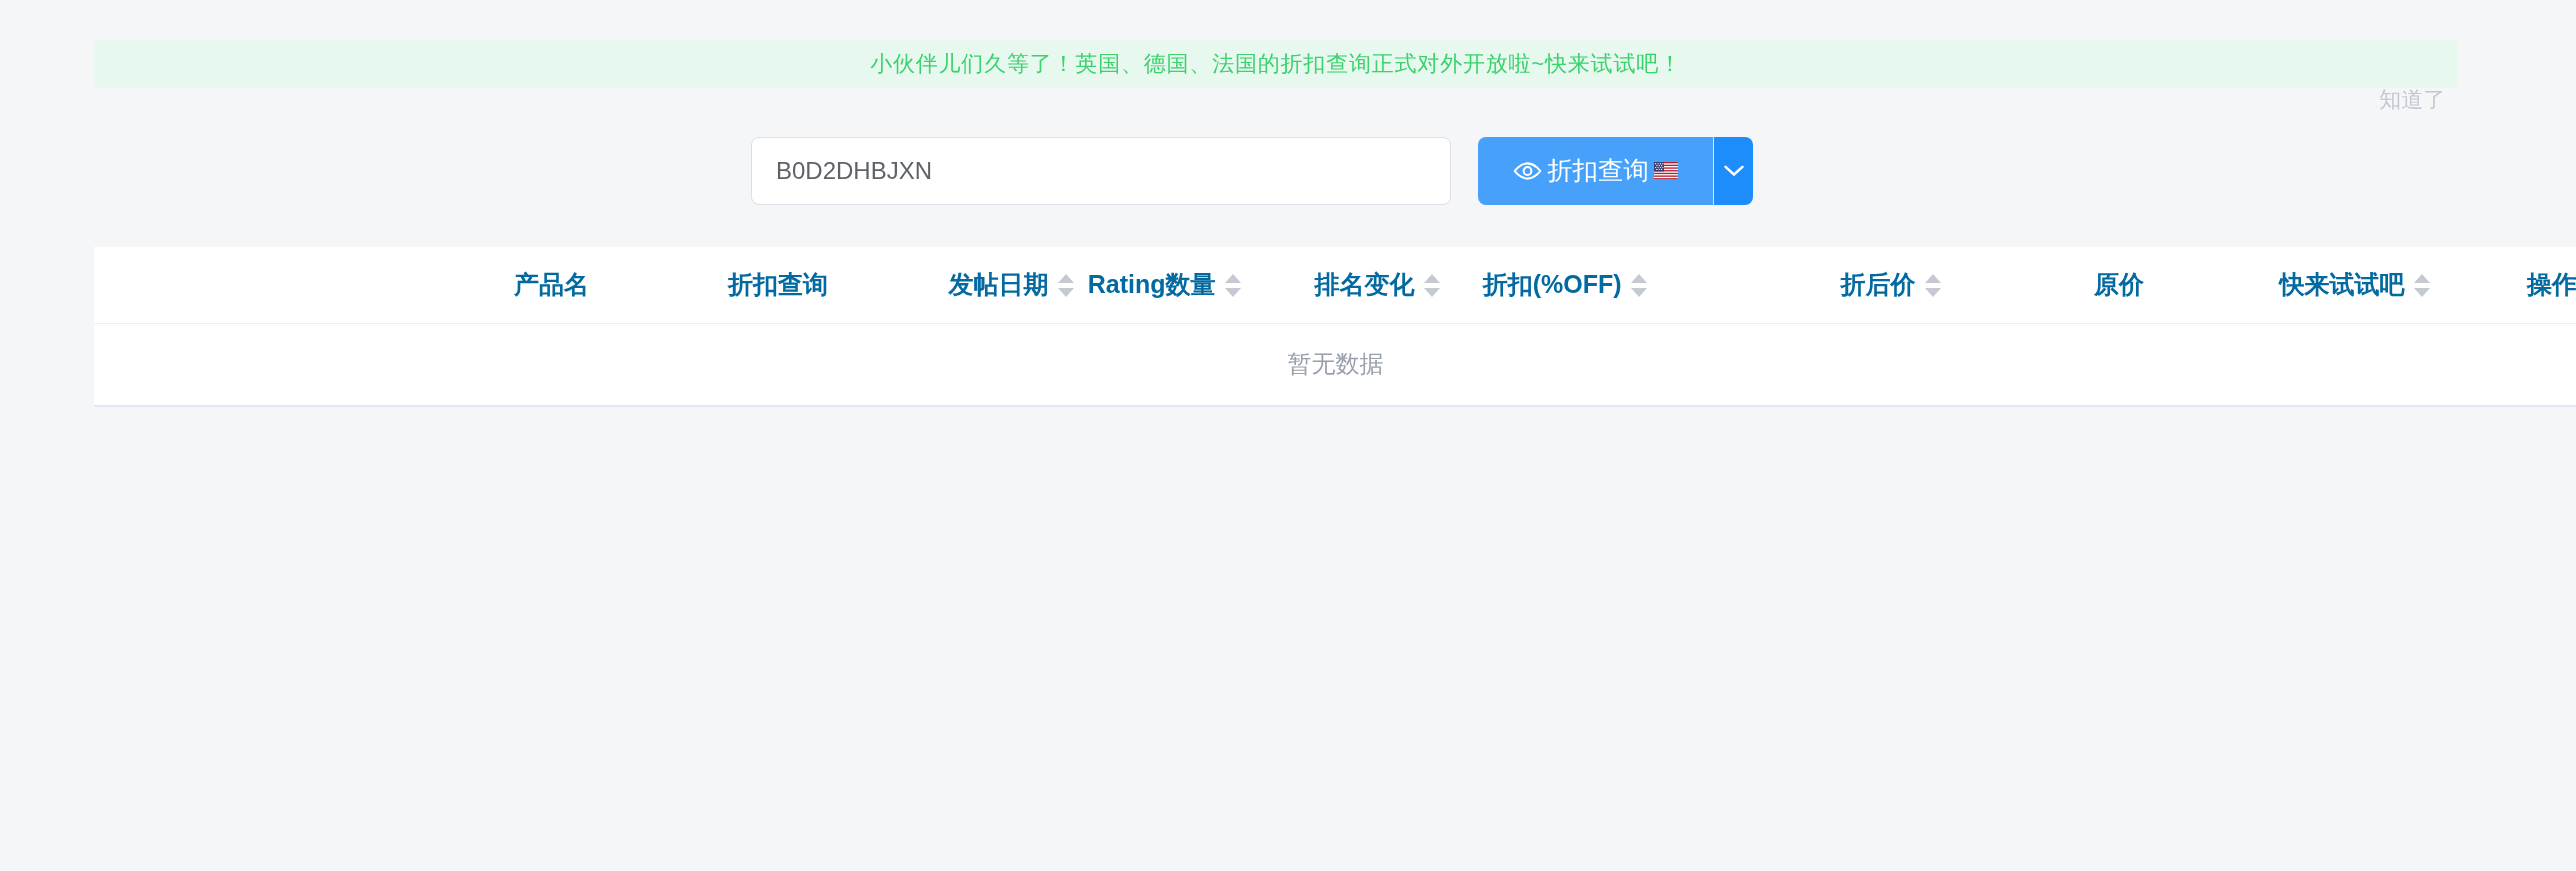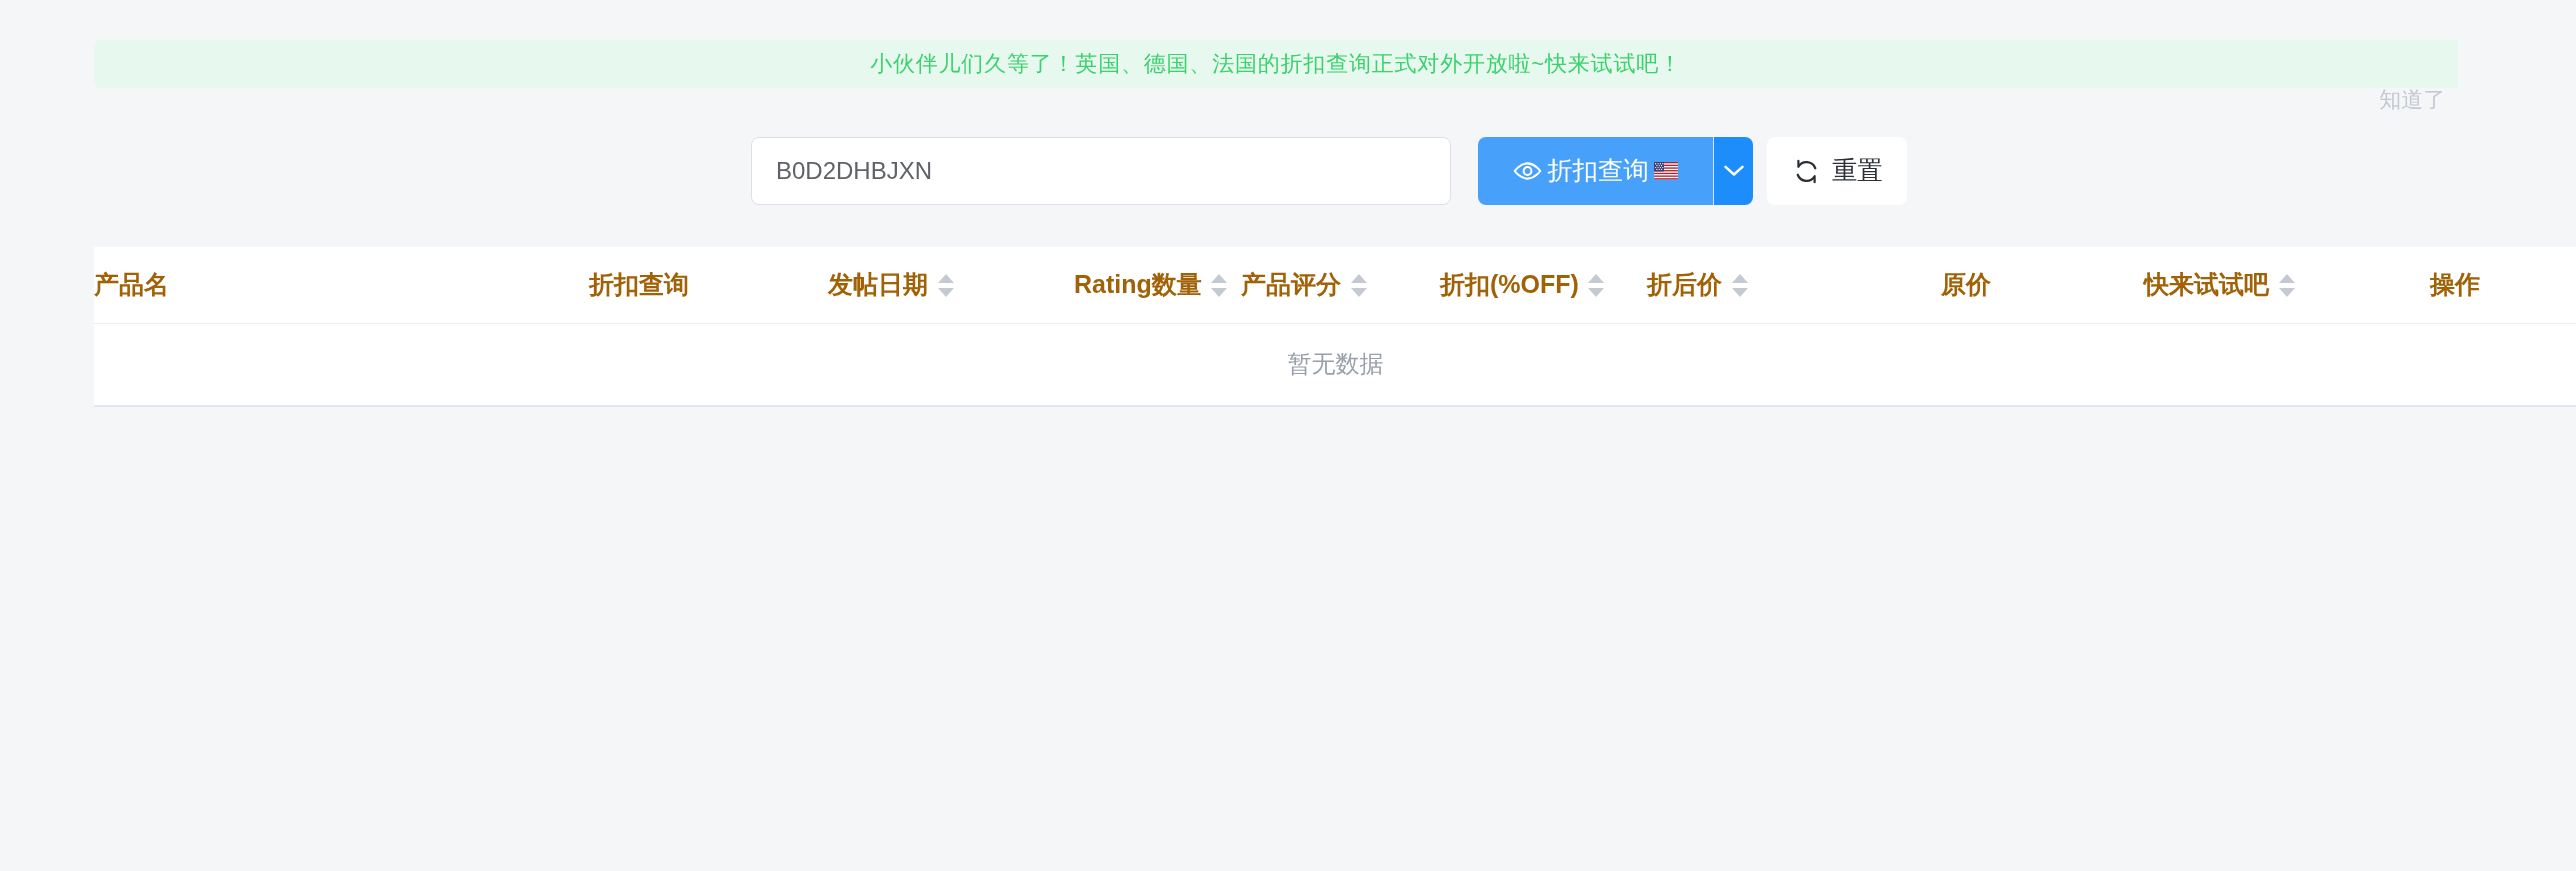--- a/index.html
+++ b/index.html
@@ -69,22 +69,22 @@
 
   
   .table-wrap {
     position: absolute; left: 94px; top: 247px;
     width: 2482px;
     background: #ffffff;
   }
   table { width: 100%; border-collapse: collapse; table-layout: fixed; }
   th {
     height: 76px;
-    font-size: 25px; font-weight: 700; color: #a16207;
-    text-align: left; padding: 0;
+    font-size: 25px; font-weight: 700; color: #0369a1;
+    text-align: right; padding: 0;
     border-bottom: 1.6px solid #ebeef5;
     background: #ffffff;
   }
   th.sortable { cursor: pointer; }
   .th-inner { display: inline-flex; align-items: center; gap: 9.5px; }
   .carets { display: inline-flex; flex-direction: column; gap: 4.8px; margin-top: 1.6px; }
   .caret-up {
     width: 0; height: 0;
     border-left: 8.7px solid transparent; border-right: 8.7px solid transparent;
     border-bottom: 9.5px solid #c5c9d2;
@@ -154,29 +154,20 @@
     </button>
     <button class="btn-primary-caret">
       <span class="icon-wrap">
         <svg width="22" height="14.3" viewBox="0 0 26 16">
           <polyline points="3,3 13,12 23,3" fill="none" stroke="#ffffff" stroke-width="3" stroke-linecap="round" stroke-linejoin="round"></polyline>
         </svg>
       </span>
     </button>
   </div>
 
-  <button class="btn-reset">
-    <span class="icon-wrap">
-      <svg width="29" height="29" viewBox="0 0 34 34" fill="none" stroke="#2b2f36" stroke-width="2.6" stroke-linecap="round" stroke-linejoin="round">
-        <path d="M7.5 4.5 V11.5 A11 11 0 0 1 27.3 13.2"></path>
-        <path d="M26.5 29.5 V22.5 A11 11 0 0 1 6.7 20.8"></path>
-      </svg>
-    </span>
-    <span>重置</span>
-  </button>
 </div>
 
 <div class="table-wrap">
   <table>
     <colgroup>
       <col style="width:495px">
         <col style="width:239px">
         <col style="width:246px">
       <col style="width:167px">
         <col style="width:199px">
@@ -211,21 +202,21 @@
           <span class="th-inner">
               <span>Rating数量</span>
             <span class="carets">
                 <i class="caret-up"></i>
                 <i class="caret-down"></i>
               </span>
           </span>
         </th>
         <th class="sortable">
           <span class="th-inner">
-              <span>产品评分</span>
+              <span>排名变化</span>
             <span class="carets">
                 <i class="caret-up"></i>
                 <i class="caret-down"></i>
               </span>
           </span>
         </th>
         <th class="sortable">
           <span class="th-inner">
               <span>折扣(%OFF)</span>
             <span class="carets">

